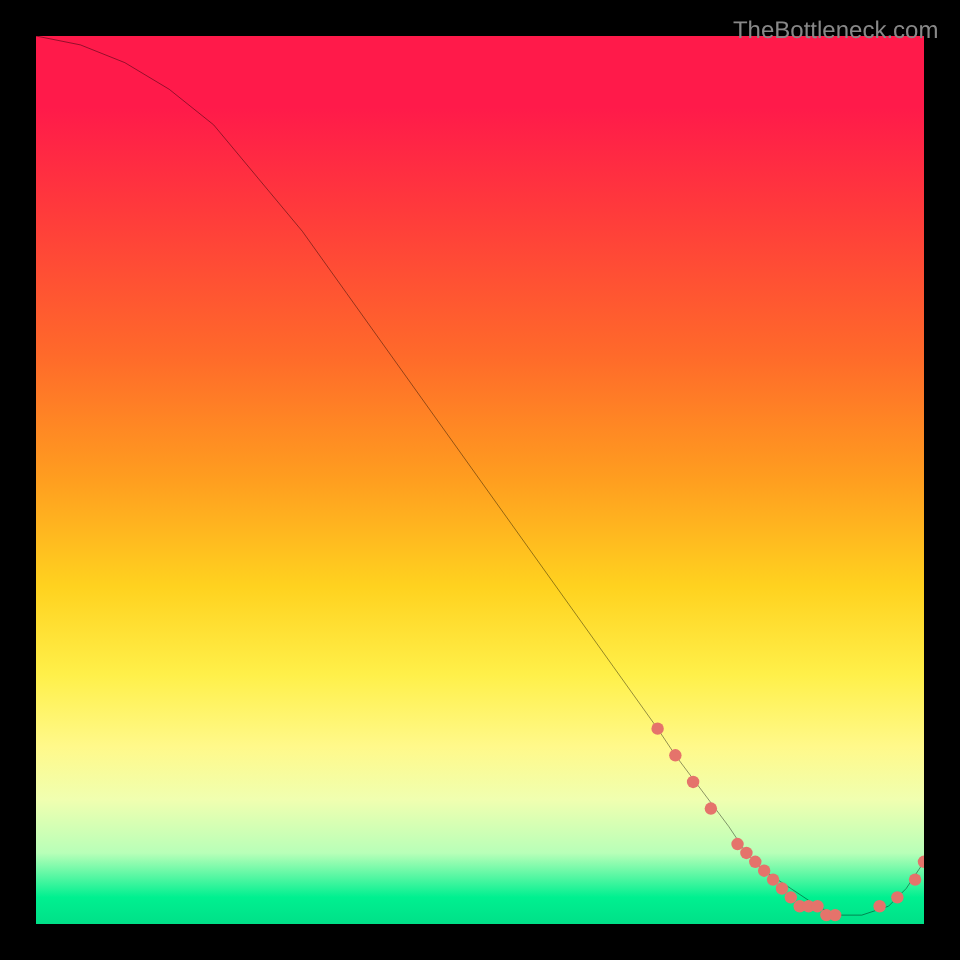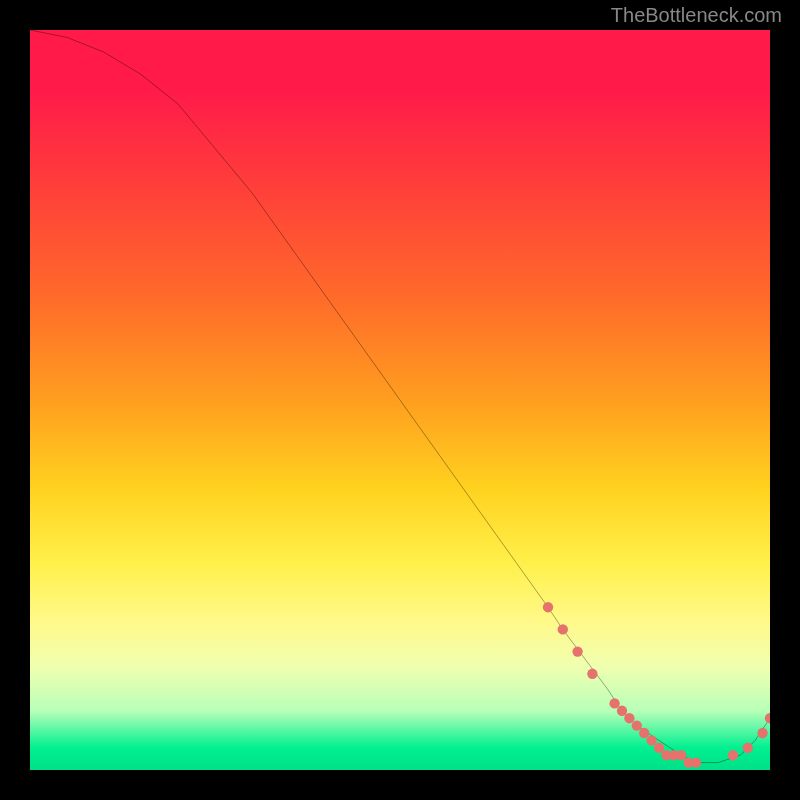--- a/index.html
+++ b/index.html
@@ -5,21 +5,21 @@
   * { margin: 0; padding: 0; box-sizing: border-box; }
   body {
     width: 800px;
     height: 800px;
     background: #000;
     position: relative;
     font-family: Arial, sans-serif;
   }
   .watermark {
     position: absolute;
-    top: 4px;
+    top: 15px;
     right: 18px;
     color: #888;
     font-size: 20px;
     font-weight: 500;
     z-index: 10;
   }
   .plot-area {
     position: absolute;
     left: 30px;
     top: 30px;

